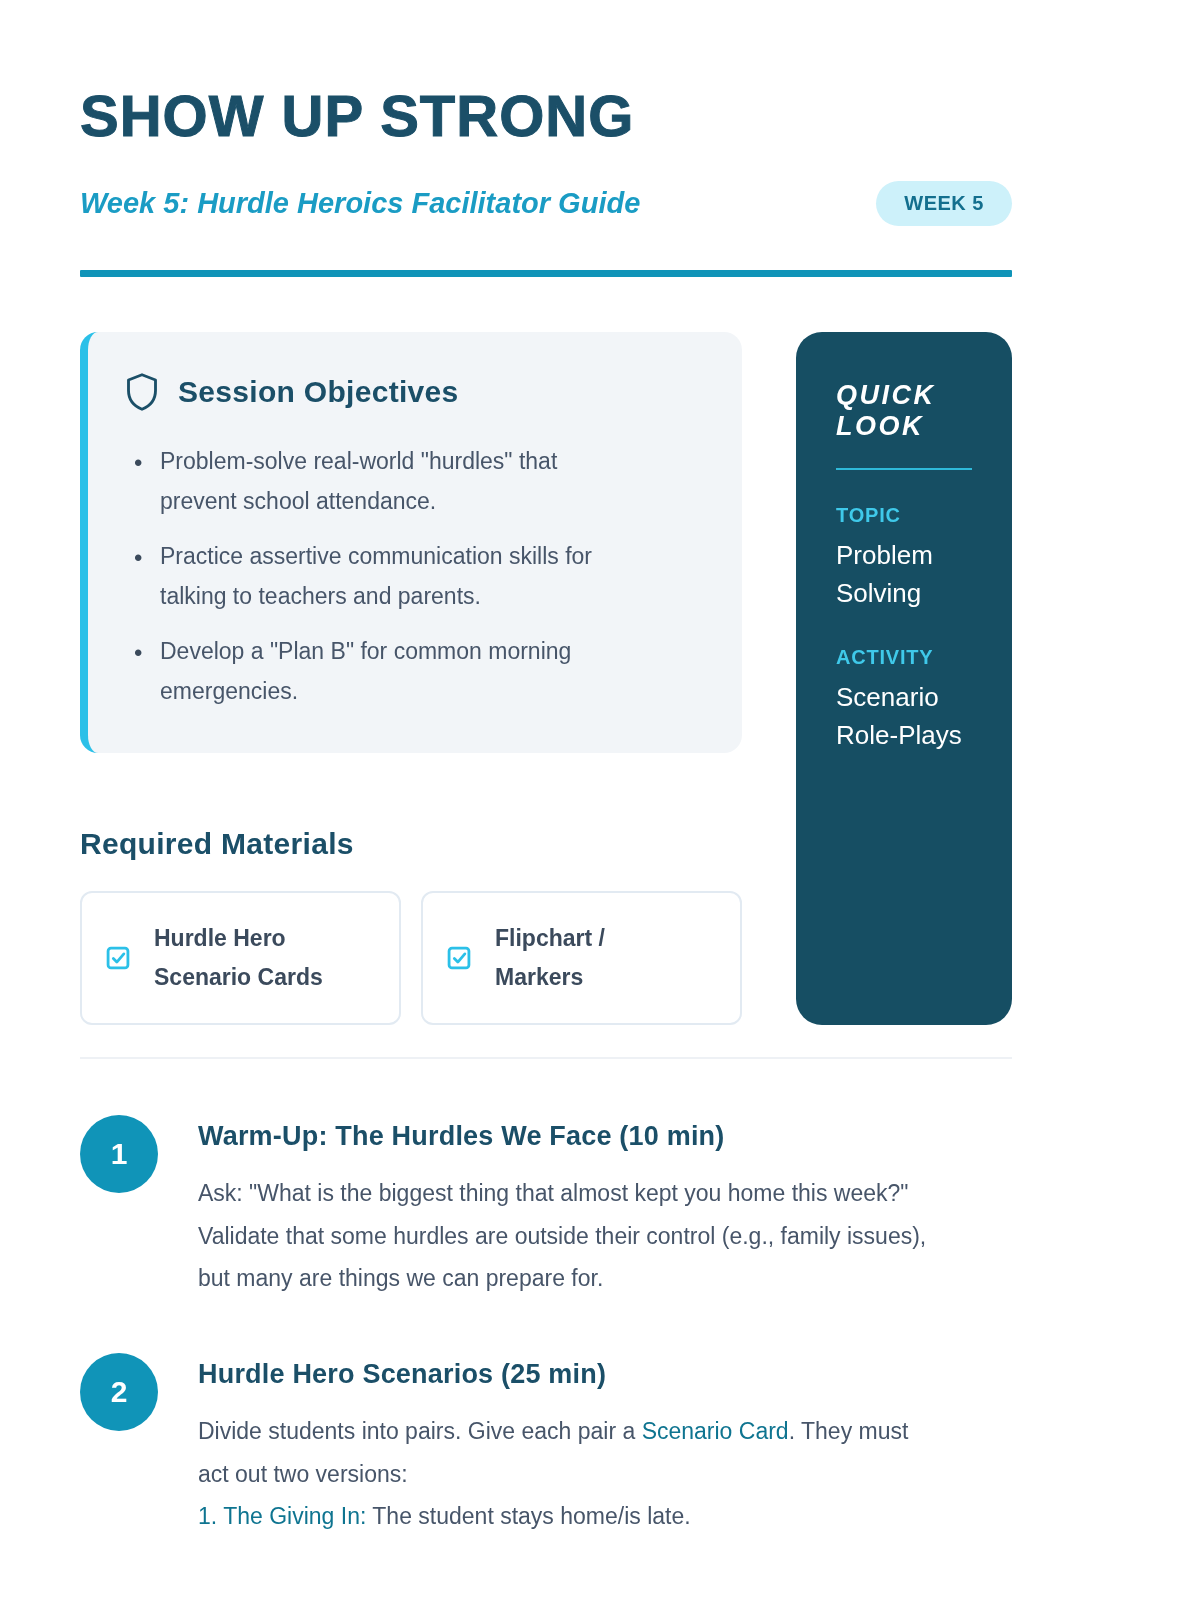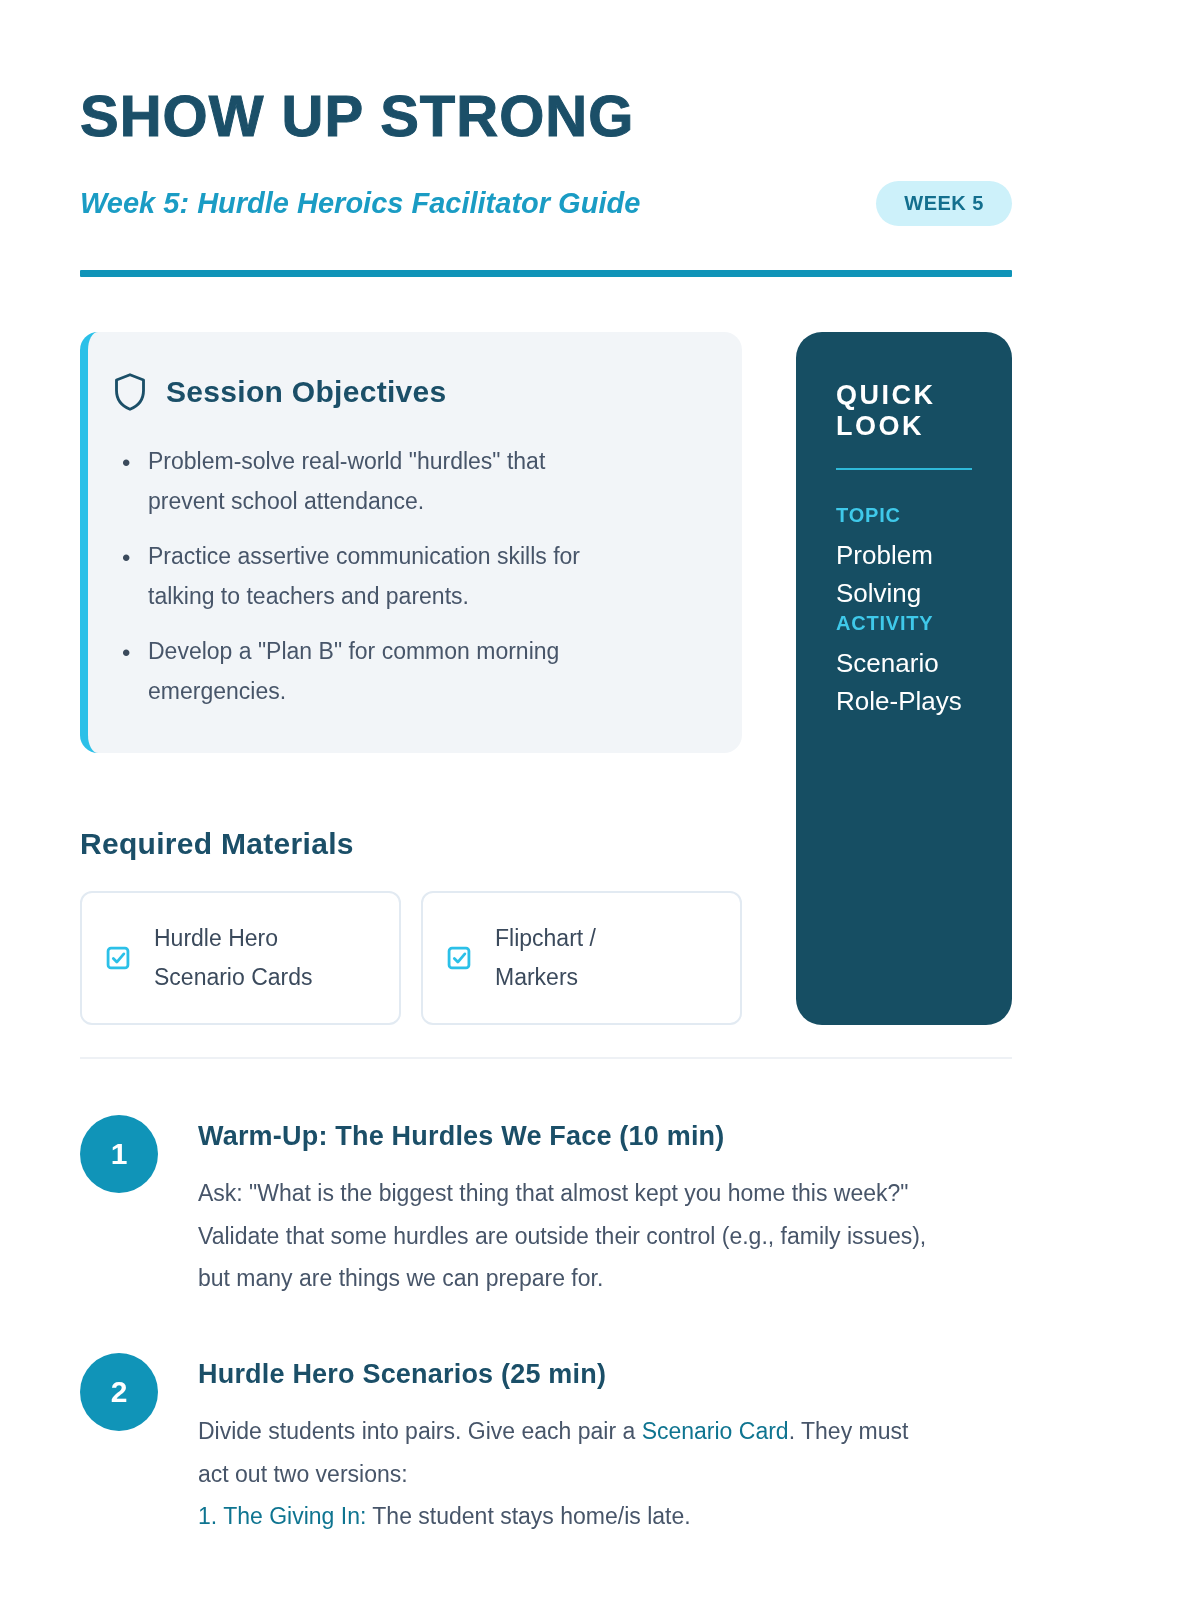--- a/index.html
+++ b/index.html
@@ -45,21 +45,21 @@
   .top-divider{height:7px;background:var(--c-accent);margin-top:44px;border-radius:1px;}
 
   
   .content-row{display:flex;gap:54px;margin-top:55px;align-items:stretch;}
   .left-col{width:662px;flex:0 0 662px;}
 
   .objectives-card{
     background:var(--c-card_bg);
     border-left:8px solid var(--c-cyan);
     border-radius:18px;
-    padding:40px 34px 42px 24px;
+    padding:40px 34px 42px 36px;
   }
   .objectives-head{display:flex;align-items:center;gap:18px;}
   .objectives-title{font-size:30px;font-weight:bold;color:var(--c-heading);letter-spacing:.3px;}
   .objectives-list{margin-top:30px;list-style:none;}
   .objectives-list li{
     position:relative;
     padding-left:36px;
     font-size:23px;line-height:1.72;color:var(--c-body_text);
     margin-bottom:16px;white-space:pre-line;
   }
@@ -69,33 +69,33 @@
     color:#3b4a5c;font-size:24px;
   }
 
   .materials-heading{font-size:30px;font-weight:bold;color:var(--c-heading);margin-top:74px;letter-spacing:.3px;}
   .materials-row{display:flex;gap:20px;margin-top:30px;}
   .material-card{
     flex:1;background:#ffffff;border:2px solid var(--c-card_border);
     border-radius:12px;padding:26px 22px;
     display:flex;align-items:center;gap:22px;
   }
-  .material-label{font-size:23px;line-height:1.7;color:#3b4a5c;white-space:pre-line;}
+  .material-label{font-size:23px;line-height:1.7;color:#3b4a5c;white-space:pre-line;font-weight:bold;}
   .material-card .icon{flex:0 0 auto;display:flex;}
 
   
   .quick-look{
     flex:1;background:var(--c-dark_panel);border-radius:26px;
     padding:48px 40px;color:#ffffff;
   }
-  .quick-look-title{font-size:27px;font-weight:bold;letter-spacing:2.5px;color:#ffffff;}
+  .quick-look-title{font-size:27px;font-weight:bold;letter-spacing:2.5px;color:#ffffff;font-style:italic;}
   .quick-look-divider{border:none;border-top:2px solid #2fb9d9;margin:26px 0 34px 0;}
   .ql-label{font-size:20px;font-weight:bold;letter-spacing:.8px;color:var(--c-cyan_label);}
   .ql-value{font-size:26px;color:#ffffff;margin-top:10px;line-height:1.45;}
-  .ql-group + .ql-group{}
+  .ql-group + .ql-group{margin-top:34px;}
 
   
   .steps-heading{
     margin-top:80px;
     font-size:40px;font-weight:bold;color:var(--c-heading);
     letter-spacing:.5px;-webkit-text-stroke:.8px var(--c-heading);
   }
   .steps-divider{height:2px;background:var(--c-section_divider);margin-top:32px;}
   .steps{margin-top:56px;}
   .step{display:flex;gap:40px;margin-bottom:54px;}

